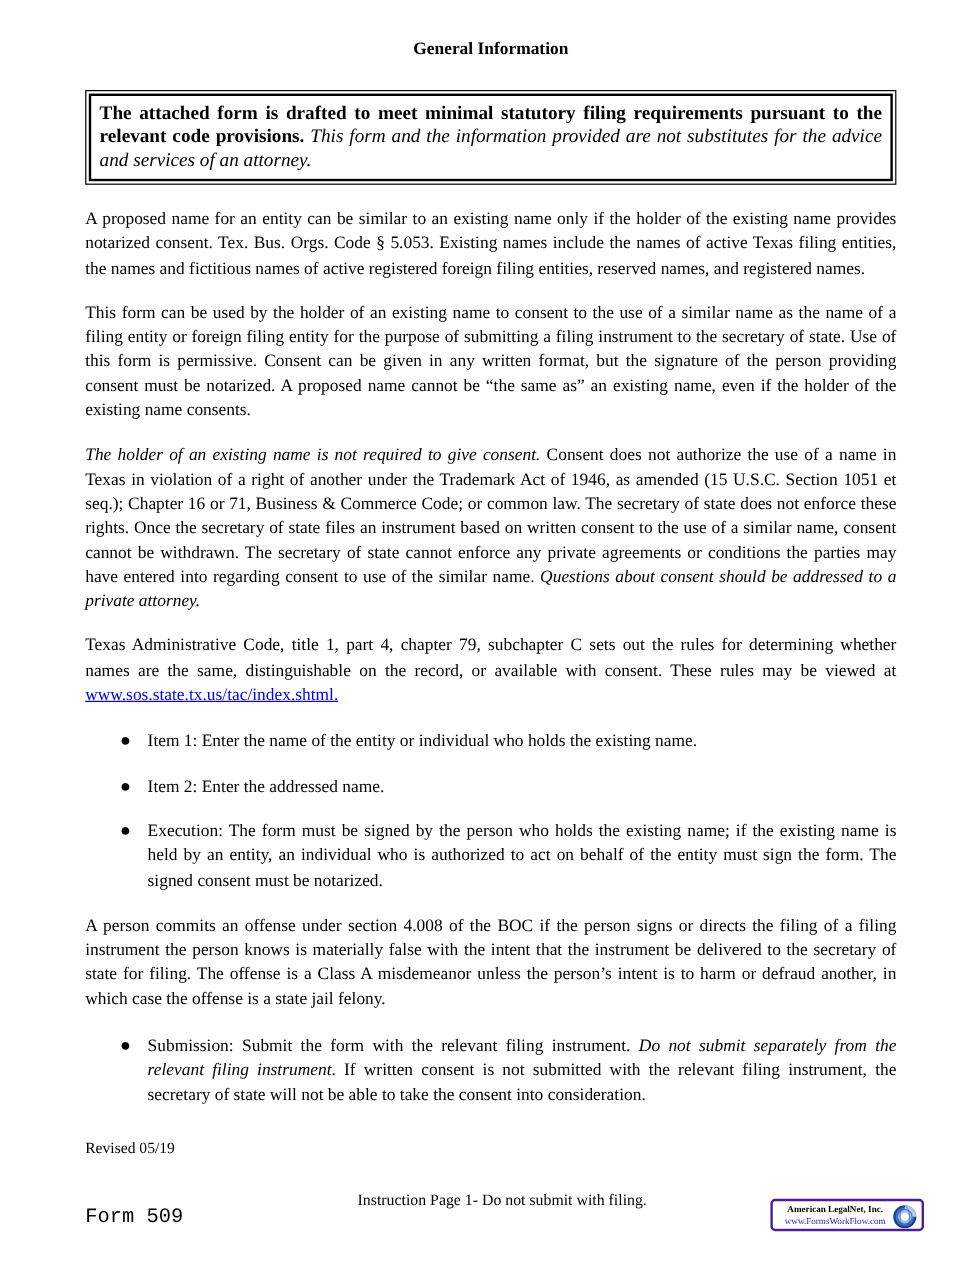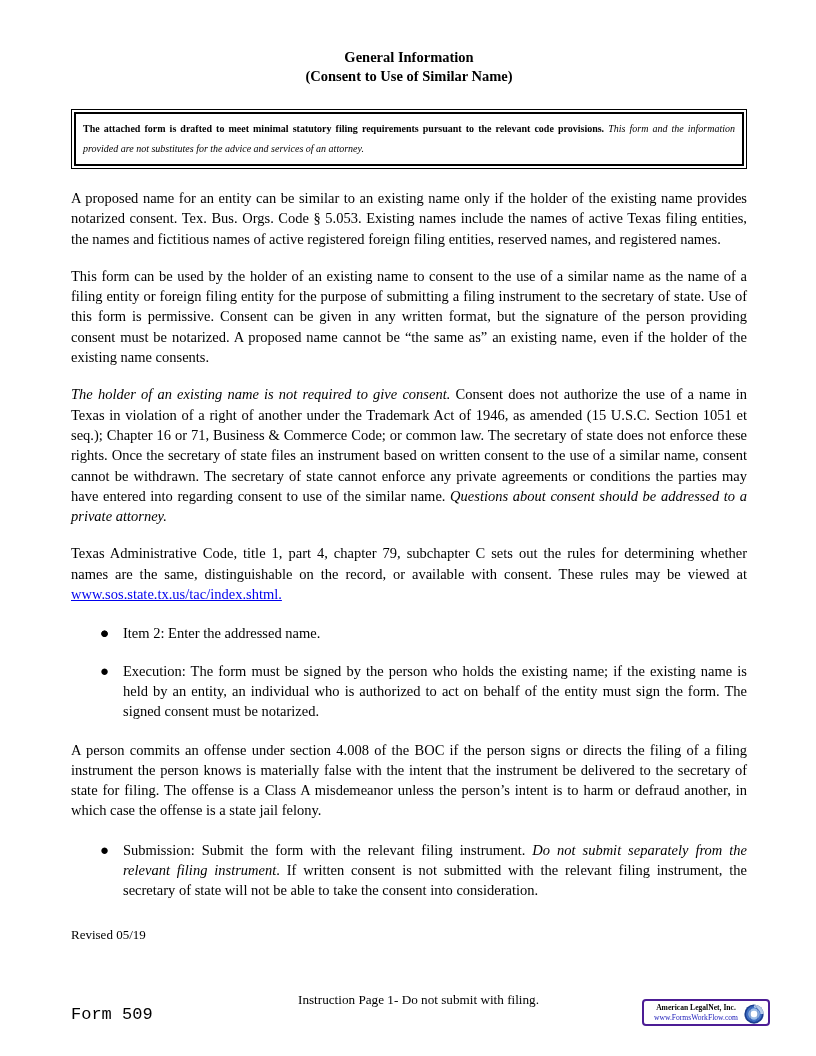--- a/index.html
+++ b/index.html
@@ -28,21 +28,21 @@
     width: 676px;
   }
 
   
   .doc-title {
     text-align: center;
     font-weight: bold;
     font-size: 14.5px;
     line-height: 18.5px;
     margin: 0;
-    padding-top: 48px;
+    padding-top: 32px;
   }
   .doc-title .line2 { display: block; }
 
   .section-heading {
     text-align: center;
     font-weight: bold;
     font-size: 14.5px;
     line-height: 18px;
     margin: 0;
   }
@@ -55,21 +55,21 @@
     border: 1px solid #000;
     padding: 2px;
     box-sizing: border-box;
   }
   .notice-box-inner {
     border: 2px solid #000;
     padding: 5px 7px 6px 7px;
     box-sizing: border-box;
   }
   .notice-text {
-    font-size: 10px;
+    font-size: 16px;
     line-height: 19.5px;
     text-align: justify;
     margin: 0;
   }
   .notice-text .strong { font-weight: bold; }
   .notice-text .ital { font-style: italic; }
 
   
   p.body-para {
     font-size: 14.5px;
@@ -194,21 +194,20 @@
 </style>
 </head>
 <body>
 
 <div class="page">
 
   <div class="content">
 
     <div class="doc-title">
       <span>General Information</span>
-      <span class="line2">(Consent to Use of Similar Name)</span>
     </div>
 
     <div class="notice-box">
       <div class="notice-box-inner">
         <p class="notice-text"><span class="strong">The attached form is drafted to meet minimal statutory filing requirements pursuant to the relevant code provisions.</span> <span class="ital">This form and the information provided are not substitutes for the advice and services of an attorney.</span></p>
       </div>
     </div>
 
 
     <p class="body-para first">A proposed name for an entity can be similar to an existing name only if the holder of the existing name provides notarized consent. Tex. Bus. Orgs. Code § 5.053. Existing names include the names of active Texas filing entities, the names and fictitious names of active registered foreign filing entities, reserved names, and registered names.</p>
@@ -216,20 +215,21 @@
     <p class="body-para">This form can be used by the holder of an existing name to consent to the use of a similar name as the name of a filing entity or foreign filing entity for the purpose of submitting a filing instrument to the secretary of state. Use of this form is permissive. Consent can be given in any written format, but the signature of the person providing consent must be notarized. A proposed name cannot be “the same as” an existing name, even if the holder of the existing name consents.</p>
 
     <p class="body-para"><span class="ital">The holder of an existing name is not required to give consent.</span><span> Consent does not authorize the use of a name in Texas in violation of a right of another under the Trademark Act of 1946, as amended (15 U.S.C. Section 1051 et seq.); Chapter 16 or 71, Business &amp; Commerce Code; or common law. The secretary of state does not enforce these rights. Once the secretary of state files an instrument based on written consent to the use of a similar name, consent cannot be withdrawn. The secretary of state cannot enforce any private agreements or conditions the parties may have entered into regarding consent to use of the similar name. </span><span class="ital">Questions about consent should be addressed to a private attorney.</span></p>
 
     <p class="body-para"><span>Texas Administrative Code, title 1, part 4, chapter 79, subchapter C sets out the rules for determining whether names are the same, distinguishable on the record, or available with consent. These rules may be viewed at </span><a class="ulink" href="#">www.sos.state.tx.us/tac/index.shtml.</a></p>
 
 
     <ul class="bullets">
       <li>
         <span class="dot">●</span>
+        <span>Item 1: Enter the name of the entity or individual who holds the existing name.</span>
       </li>
       <li>
         <span class="dot">●</span>
         <span>Item 2: Enter the addressed name.</span>
       </li>
       <li>
         <span class="dot">●</span>
         <span>Execution: The form must be signed by the person who holds the existing name; if the existing name is held by an entity, an individual who is authorized to act on behalf of the entity must sign the form.  The signed consent must be notarized.</span>
       </li>
     </ul>

